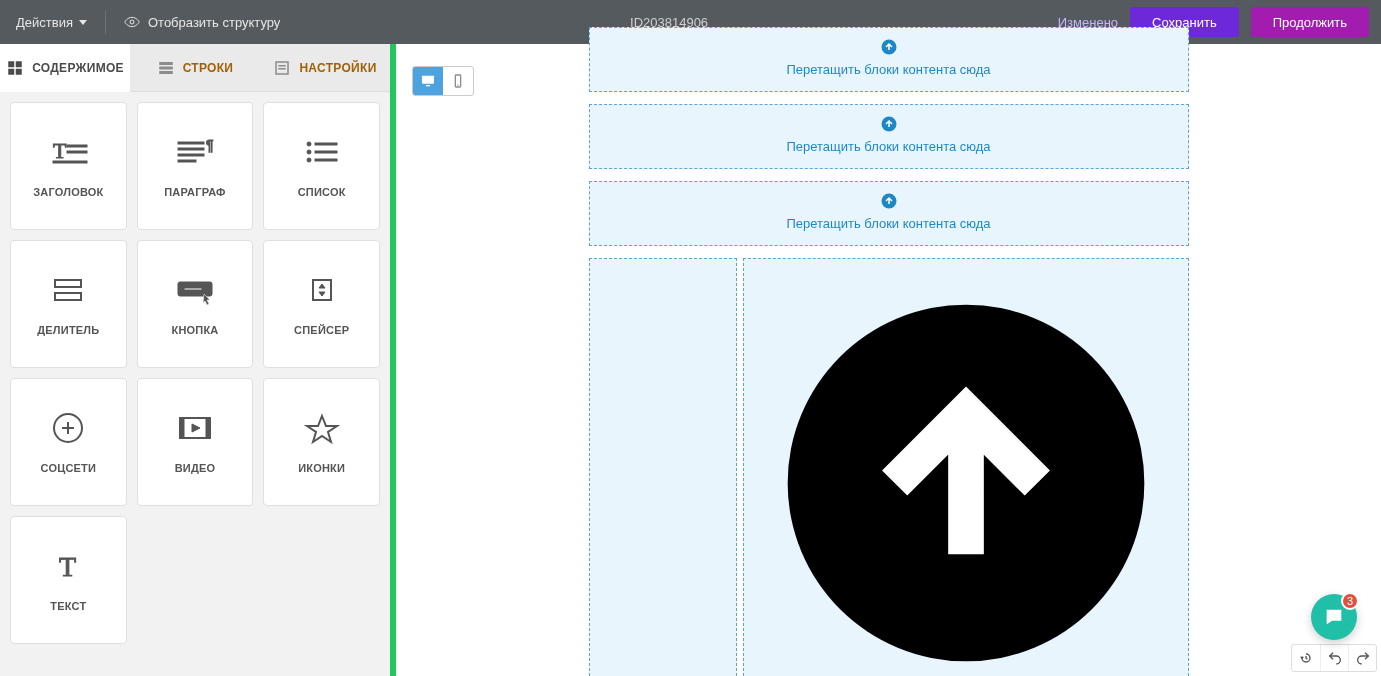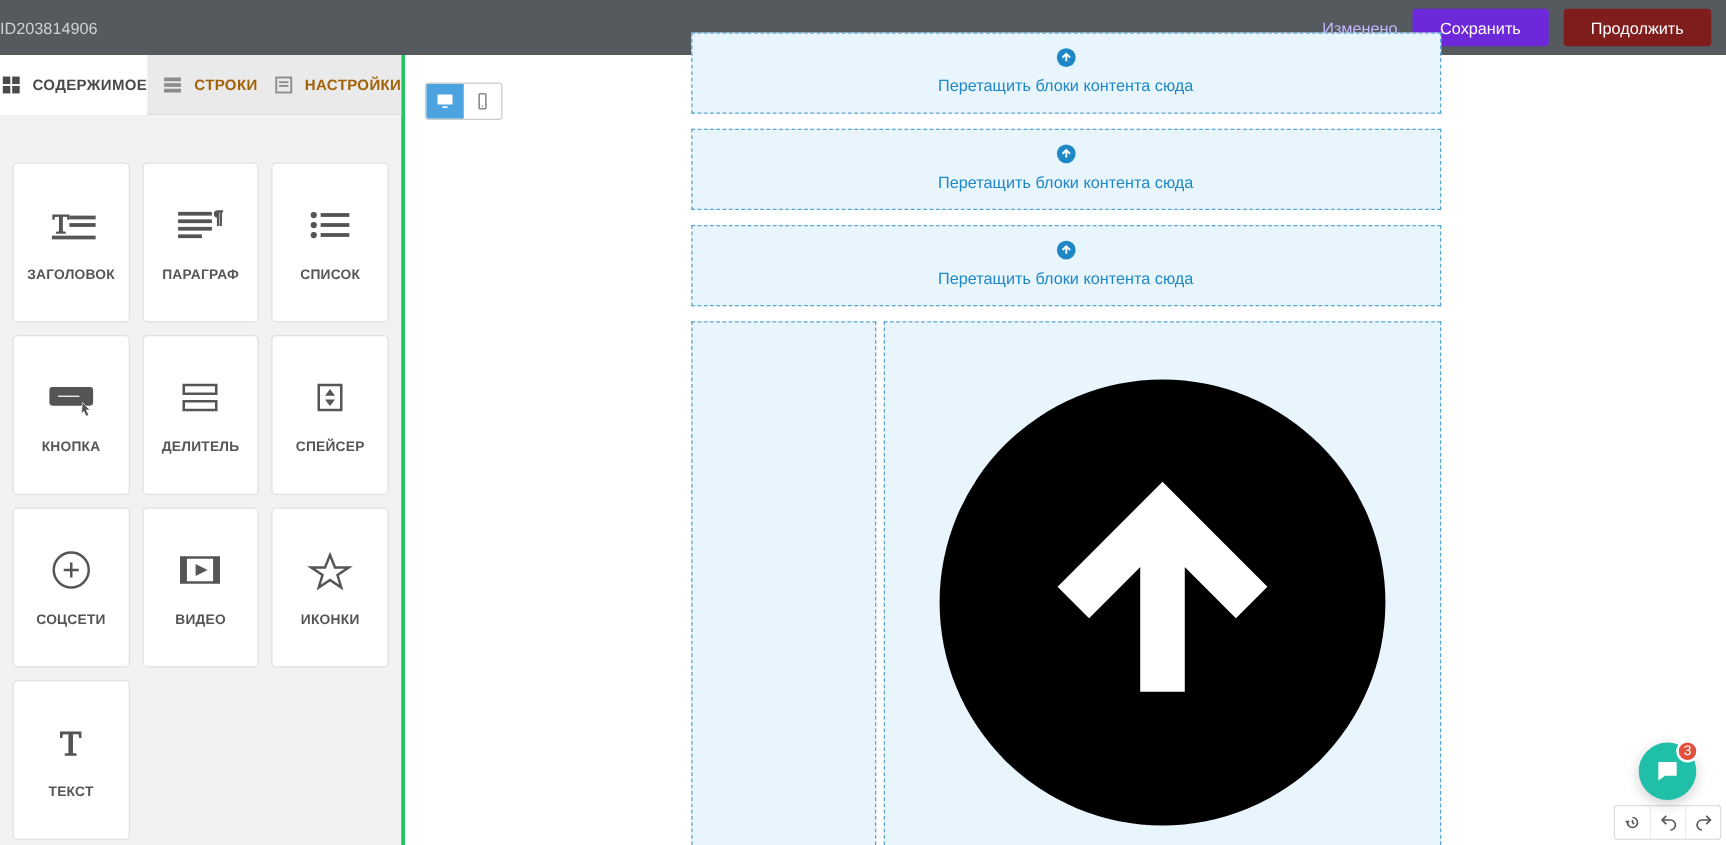--- a/index.html
+++ b/index.html
@@ -7,32 +7,32 @@
 
   
   .topbar { height: 44px; background: #555a5e; display: flex; align-items: center; color: #e6e6e6; font-size: 13px; }
   .topbar-left { display: flex; align-items: center; gap: 18px; padding-left: 16px; }
   .actions-dd { display: flex; align-items: center; gap: 6px; cursor: pointer; }
   .chev-down { display:inline-block; width:0; height:0; border-left:4px solid transparent; border-right:4px solid transparent; border-top:5px solid #e6e6e6; }
   .vsep { width:1px; height:24px; background:#6d7275; }
   .show-struct { display:flex; align-items:center; gap:8px; cursor:pointer; }
   .eye { width:16px; height:16px; position:relative; }
   .eye svg { width:16px; height:16px; stroke:#e6e6e6; fill:none; stroke-width:1.5; }
-  .topbar-center { flex:1; text-align:left; color:#d0d0d0; }
+  .topbar-center { flex:1; text-align:center; color:#d0d0d0; }
   .topbar-right { display:flex; align-items:center; gap:12px; padding-right:12px; }
   .status { color:#c4b5fd; }
   .btn { height:30px; padding:0 22px; border:none; border-radius:3px; color:#fff; font-size:13px; cursor:pointer; }
   .btn-save { background:#6d28d9; }
-  .btn-cont { background:#7f1d1d; }
+  .btn-cont { background:#a21caf; }
 
   
   .main { display:flex; height: calc(100% - 44px); }
 
   
-  .left { width:324px; background:#f2f2f2; border-right:3px solid #22c55e; display:flex; flex-direction:column;gap:28px; }
+  .left { width:396px; background:#f2f2f2; border-right:6px solid #22c55e; display:flex; flex-direction:column; }
   .tabs { display:flex; height:48px; }
   .tab { flex:1; display:flex; align-items:center; justify-content:center; gap:8px; font-size:12px; color:#a16207; font-weight:600; letter-spacing:0.3px; cursor:pointer; border-bottom:1px solid #ddd; background:#eaeaea; }
   .tab.active { background:#fff; color:#4a4a4a; border-bottom:1px solid #fff; }
   .tab-icon { width:18px; height:18px; }
   .tab-icon svg { width:18px; height:18px; fill:#8c8c8c; }
   .tab.active .tab-icon svg { fill:#4a4a4a; }
   .blocks { flex:1; overflow-y:auto; padding:10px; }
   .block-grid { display:grid; grid-template-columns: repeat(3, 1fr); gap:10px; }
   .block { background:#fff; border:1px solid #e0e0e0; border-radius:4px; height:128px; display:flex; flex-direction:column; align-items:center; justify-content:center; gap:16px; cursor:grab; }
   .block-ico { width:46px; height:36px; display:flex; align-items:center; justify-content:center; color:#555; }
@@ -64,20 +64,36 @@
 
   
   .chat { position:absolute; right:24px; bottom:36px; width:46px; height:46px; border-radius:50%; background:#1fbfa8; display:flex; align-items:center; justify-content:center; cursor:pointer; box-shadow:0 3px 10px rgba(0,0,0,0.2); }
   .chat svg { width:22px; height:22px; fill:#fff; }
   .chat-badge { position:absolute; top:-2px; right:-2px; width:18px; height:18px; border-radius:50%; background:#e0523f; color:#fff; font-size:11px; display:flex; align-items:center; justify-content:center; border:2px solid #fff; }
 </style>
 </head>
 <body>
 
 <div class="topbar">
+  <div class="topbar-left">
+    <div class="actions-dd">
+      <span>Действия</span>
+      <span class="chev-down"></span>
+    </div>
+    <div class="vsep"></div>
+    <div class="show-struct">
+      <span class="eye">
+        <svg viewBox="0 0 24 24">
+            <path d="M1 12s4-7 11-7 11 7 11 7-4 7-11 7S1 12 1 12z"></path>
+            <circle cx="12" cy="12" r="3"></circle>
+          </svg>
+      </span>
+      <span>Отобразить структуру</span>
+    </div>
+  </div>
   <div class="topbar-center">ID203814906</div>
   <div class="topbar-right">
     <span class="status">Изменено</span>
     <button class="btn btn-save">Сохранить</button>
     <button class="btn btn-cont">Продолжить</button>
   </div>
 </div>
 
 <div class="main">
 
@@ -145,35 +161,35 @@
                 <rect x="16" y="17" width="22" height="2"></rect>
                 <circle cx="10" cy="26" r="2"></circle>
                 <rect x="16" y="25" width="22" height="2"></rect>
               </svg>
             </div>
           <div class="block-label">СПИСОК</div>
         </div>
         <div class="block">
           <div class="block-ico">
               <svg viewBox="0 0 46 36">
+                <rect x="10" y="8" width="26" height="7" fill="none" stroke="#555" stroke-width="2"></rect>
+                <rect x="10" y="21" width="26" height="7" fill="none" stroke="#555" stroke-width="2"></rect>
+              </svg>
+            </div>
+          <div class="block-label">ДЕЛИТЕЛЬ</div>
+        </div>
+        <div class="block">
+          <div class="block-ico">
+              <svg viewBox="0 0 46 36">
                 <rect x="6" y="10" width="34" height="14" rx="2" fill="#555"></rect>
                 <rect x="12" y="16" width="18" height="2" fill="#fff"></rect>
                 <path d="M32 22 L38 28 L35 28 L37 32 L35 33 L33 29 L31 31 Z" fill="#555" stroke="#fff" stroke-width="0.5"></path>
               </svg>
             </div>
           <div class="block-label">КНОПКА</div>
-        </div>
-        <div class="block">
-          <div class="block-ico">
-              <svg viewBox="0 0 46 36">
-                <rect x="10" y="8" width="26" height="7" fill="none" stroke="#555" stroke-width="2"></rect>
-                <rect x="10" y="21" width="26" height="7" fill="none" stroke="#555" stroke-width="2"></rect>
-              </svg>
-            </div>
-          <div class="block-label">ДЕЛИТЕЛЬ</div>
         </div>
         <div class="block">
           <div class="block-ico">
               <svg viewBox="0 0 46 36">
                 <rect x="14" y="8" width="18" height="20" fill="none" stroke="#555" stroke-width="2"></rect>
                 <path d="M23 12 L20 16 L26 16 Z"></path>
                 <path d="M23 24 L20 20 L26 20 Z"></path>
               </svg>
             </div>
           <div class="block-label">СПЕЙСЕР</div>

